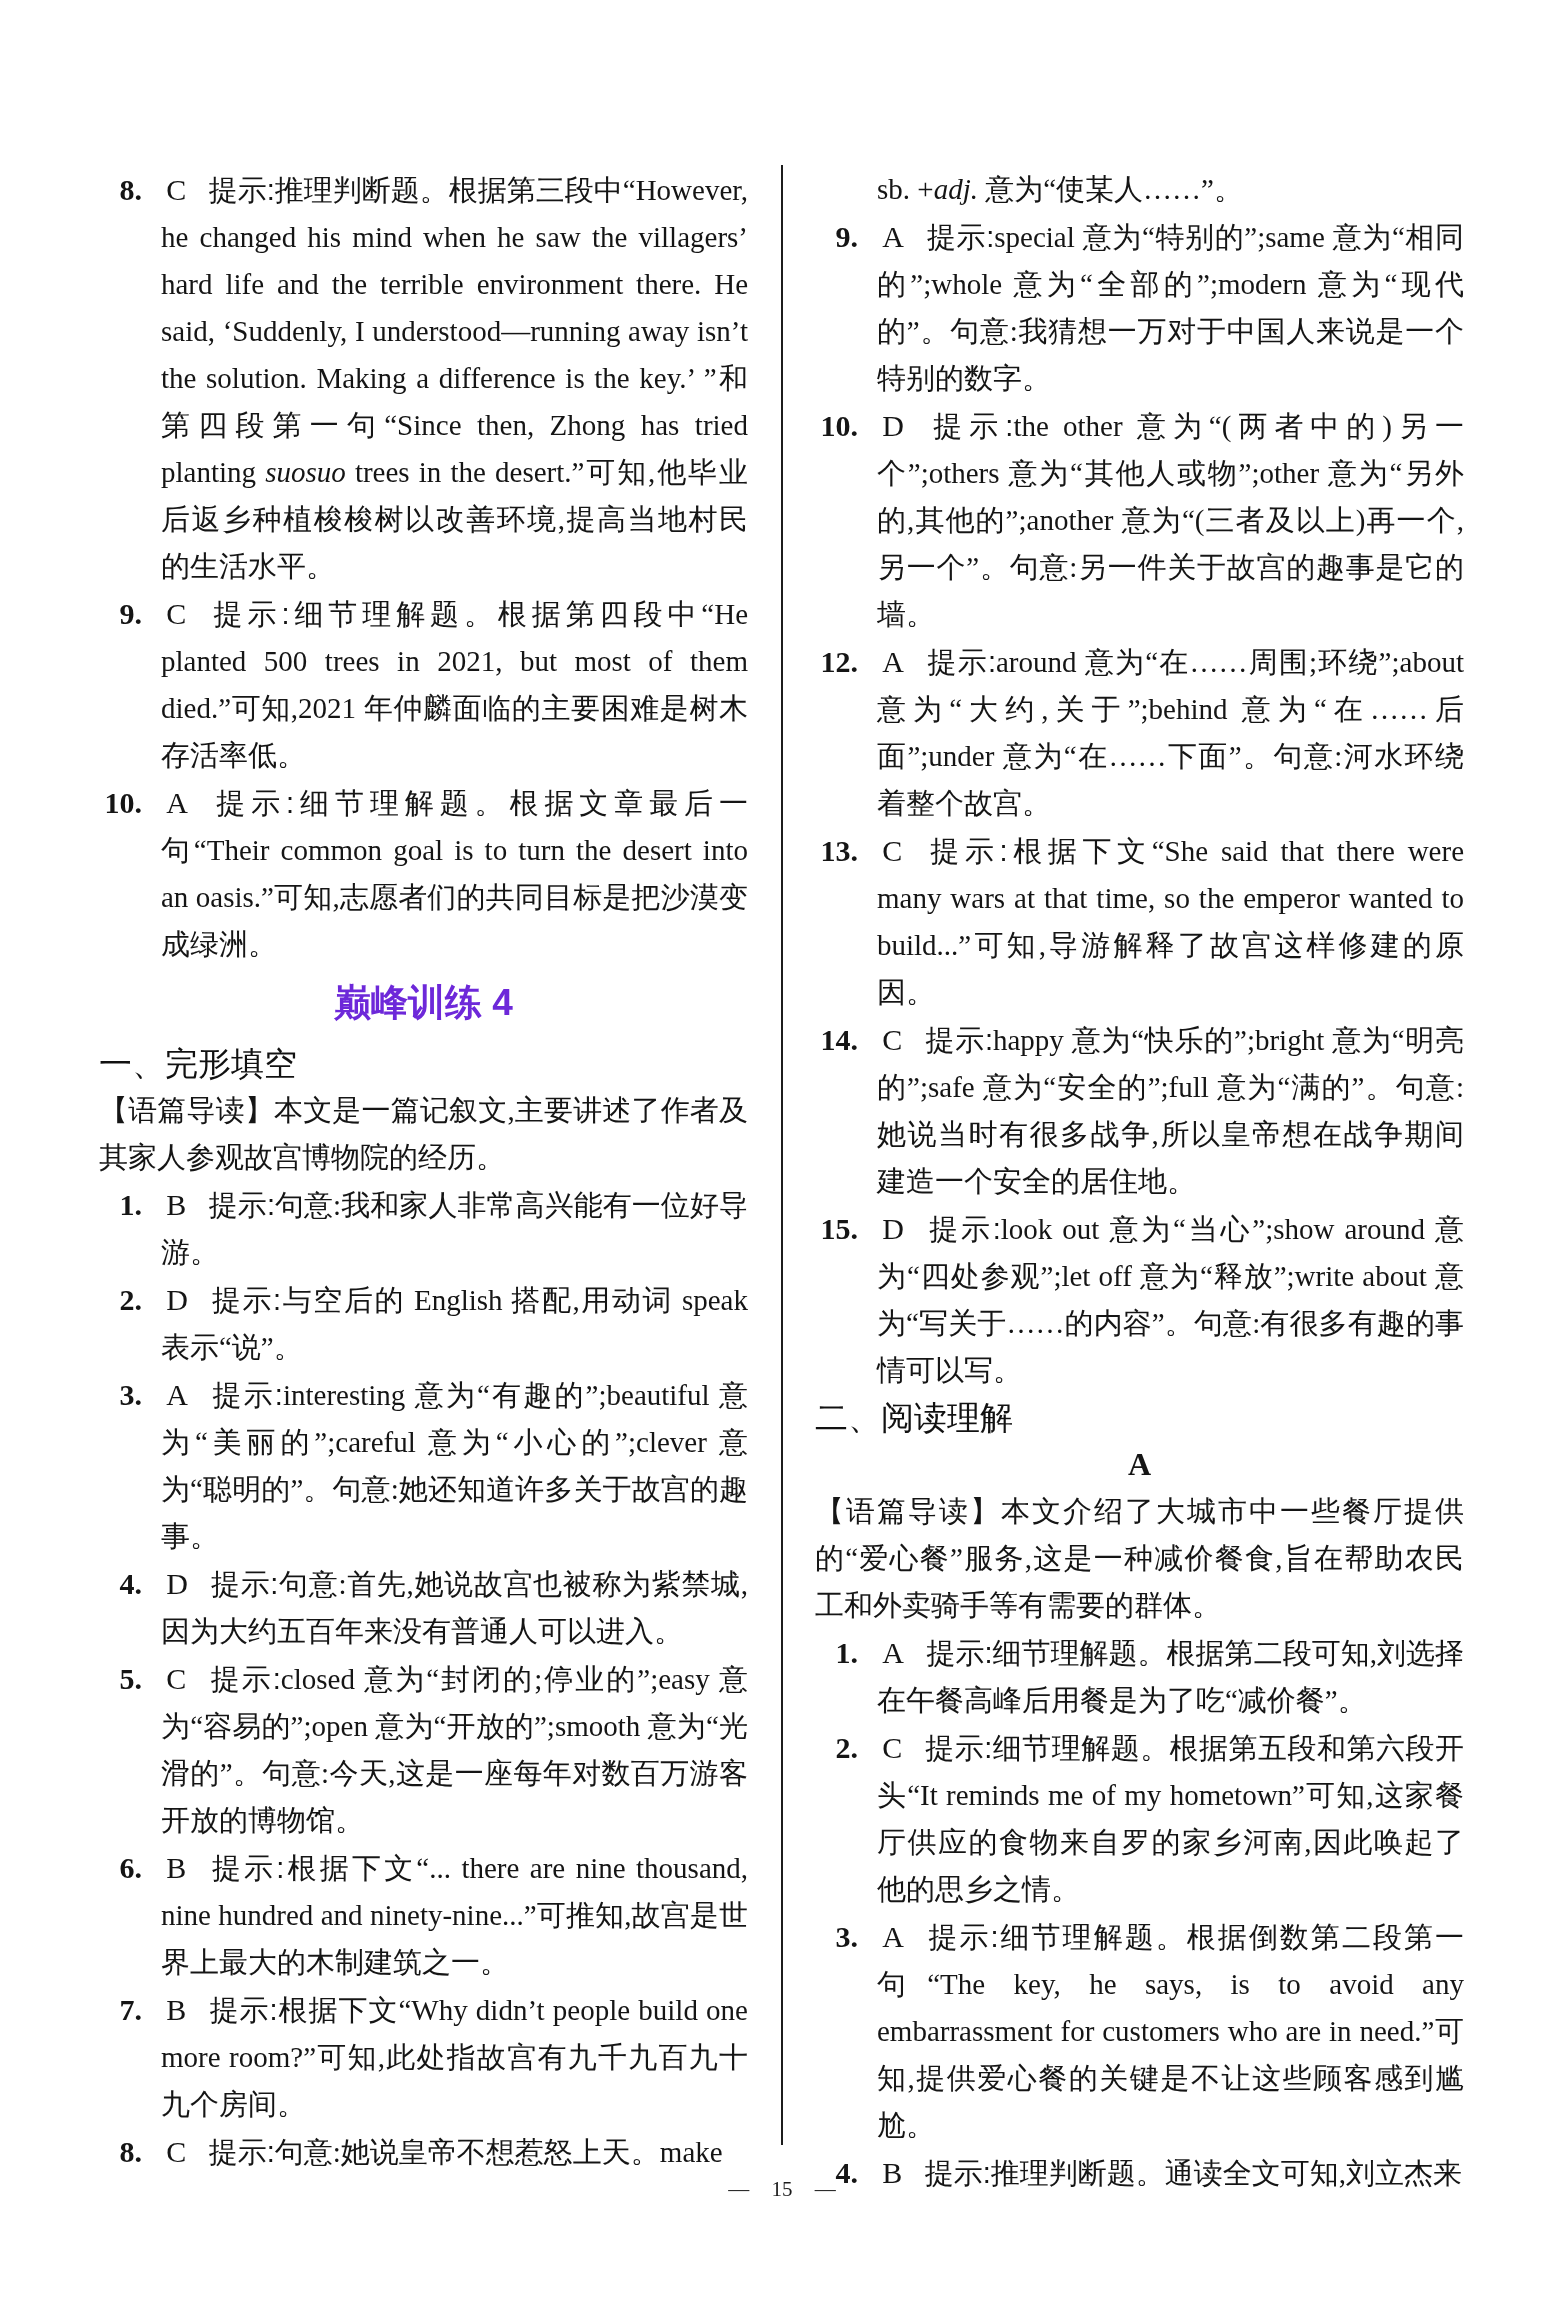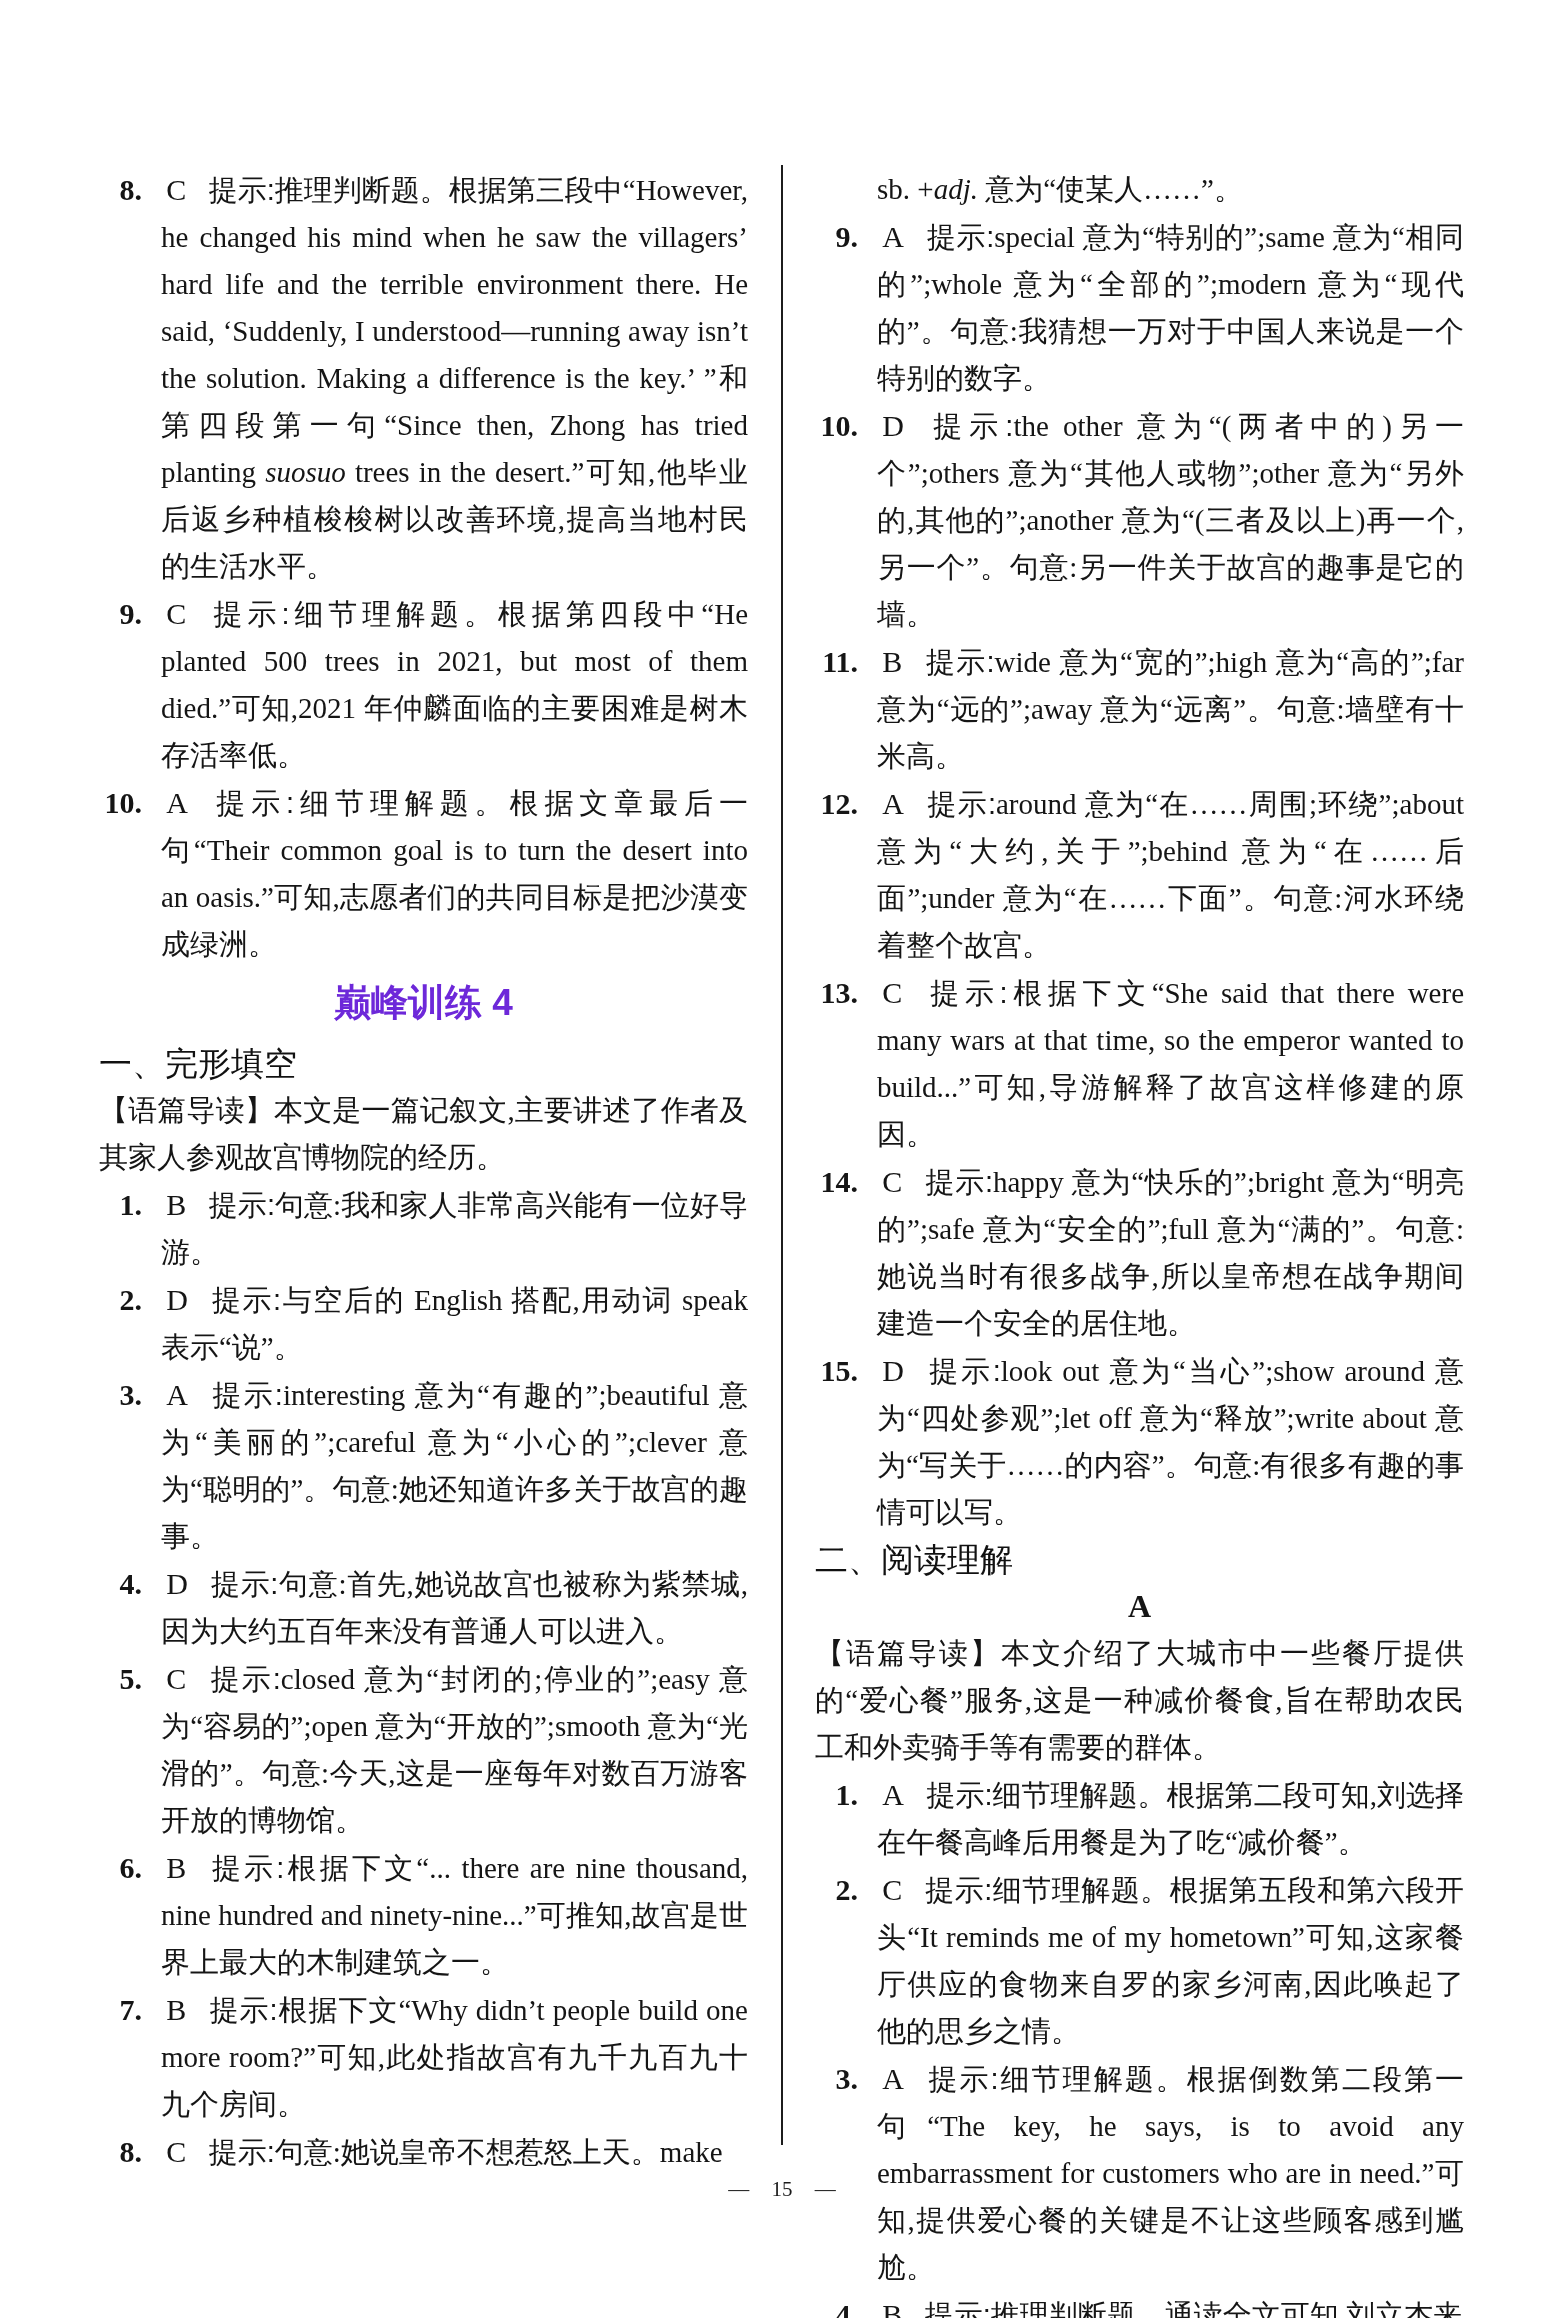--- a/index.html
+++ b/index.html
@@ -67,21 +67,20 @@
     <div class="para item"><span class="num">5.</span><span class="ans">C</span><span class="hint">提示:</span><span>closed 意为“封闭的;停业的”;easy 意为“容易的”;open 意为“开放的”;smooth 意为“光滑的”。句意:今天,这是一座每年对数百万游客开放的博物馆。</span></div>
     <div class="para item"><span class="num">6.</span><span class="ans">B</span><span class="hint">提示:</span><span>根据下文“... there are nine thousand, nine hundred and ninety-nine...”可推知,故宫是世界上最大的木制建筑之一。</span></div>
     <div class="para item"><span class="num">7.</span><span class="ans">B</span><span class="hint">提示:</span><span>根据下文“Why didn’t people build one more room?”可知,此处指故宫有九千九百九十九个房间。</span></div>
     <div class="para item"><span class="num">8.</span><span class="ans">C</span><span class="hint">提示:</span><span>句意:她说皇帝不想惹怒上天。make</span></div>
   </div>
 <div class="divider"></div>
 <div class="column" id="col-right">
     <div class="para cont"><span>sb. +</span><span class="it">adj.</span><span> 意为“使某人……”。</span></div>
     <div class="para item"><span class="num">9.</span><span class="ans">A</span><span class="hint">提示:</span><span>special 意为“特别的”;same 意为“相同的”;whole 意为“全部的”;modern 意为“现代的”。句意:我猜想一万对于中国人来说是一个特别的数字。</span></div>
     <div class="para item"><span class="num">10.</span><span class="ans">D</span><span class="hint">提示:</span><span>the other 意为“(两者中的)另一个”;others 意为“其他人或物”;other 意为“另外的,其他的”;another 意为“(三者及以上)再一个,另一个”。句意:另一件关于故宫的趣事是它的墙。</span></div>
-    <div class="para item"><span class="num">11.</span><span class="ans">B</span><span class="hint">提示:</span><span>wide 意为“宽的”;high 意为“高的”;far 意为“远的”;away 意为“远离”。句意:墙壁有十米高。</span></div>
     <div class="para item"><span class="num">12.</span><span class="ans">A</span><span class="hint">提示:</span><span>around 意为“在……周围;环绕”;about 意为“大约,关于”;behind 意为“在……后面”;under 意为“在……下面”。句意:河水环绕着整个故宫。</span></div>
     <div class="para item"><span class="num">13.</span><span class="ans">C</span><span class="hint">提示:</span><span>根据下文“She said that there were many wars at that time, so the emperor wanted to build...”可知,导游解释了故宫这样修建的原因。</span></div>
     <div class="para item"><span class="num">14.</span><span class="ans">C</span><span class="hint">提示:</span><span>happy 意为“快乐的”;bright 意为“明亮的”;safe 意为“安全的”;full 意为“满的”。句意:她说当时有很多战争,所以皇帝想在战争期间建造一个安全的居住地。</span></div>
     <div class="para item"><span class="num">15.</span><span class="ans">D</span><span class="hint">提示:</span><span>look out 意为“当心”;show around 意为“四处参观”;let off 意为“释放”;write about 意为“写关于……的内容”。句意:有很多有趣的事情可以写。</span></div>
     <div class="section">二、阅读理解</div>
     <div class="letter">A</div>
     <div class="para lead"><span class="hint">【语篇导读】</span><span>本文介绍了大城市中一些餐厅提供的“爱心餐”服务,这是一种减价餐食,旨在帮助农民工和外卖骑手等有需要的群体。</span></div>
     <div class="para item"><span class="num">1.</span><span class="ans">A</span><span class="hint">提示:</span><span>细节理解题。根据第二段可知,刘选择在午餐高峰后用餐是为了吃“减价餐”。</span></div>
     <div class="para item"><span class="num">2.</span><span class="ans">C</span><span class="hint">提示:</span><span>细节理解题。根据第五段和第六段开头“It reminds me of my hometown”可知,这家餐厅供应的食物来自罗的家乡河南,因此唤起了他的思乡之情。</span></div>
     <div class="para item"><span class="num">3.</span><span class="ans">A</span><span class="hint">提示:</span><span>细节理解题。根据倒数第二段第一句“The key, he says, is to avoid any embarrassment for customers who are in need.”可知,提供爱心餐的关键是不让这些顾客感到尴尬。</span></div>

